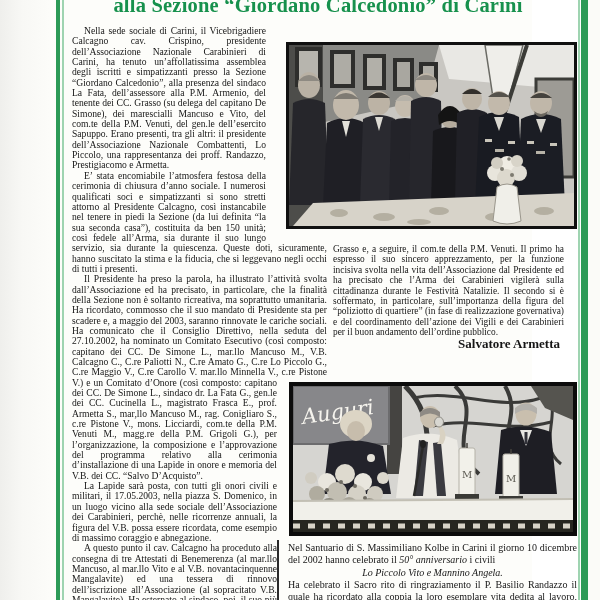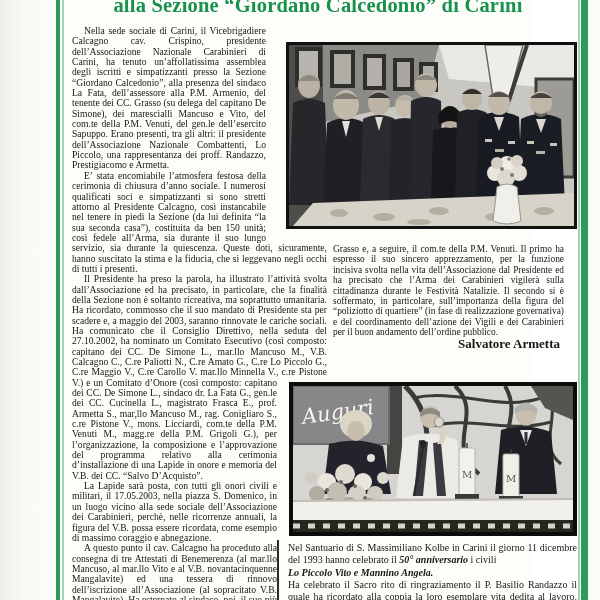--- a/index.html
+++ b/index.html
@@ -35,22 +35,22 @@
   .rcol-float{float:right;clear:right;width:250px;height:140px;box-sizing:border-box;
     padding:6px 13px 0 6px;font-size:9.4px;line-height:10.4px;text-align:justify;}
   .rcol-float p{margin:0;text-indent:0;}
   .rcol-float p.indented{text-indent:12px;}
   .signature{ text-align:right;font-weight:bold;font-size:13px;padding-right:4px;margin-top:1px;}
 
   .ph2-float{float:right;clear:right;width:300px;}
   .photo2{margin:4px 0 4px 12px;width:280px;height:146px;border:4px solid #0c0c0c;background:#d6d5d1;}
   .photo2 svg{display:block;width:280px;height:146px;}
   .caption{border-left:2px solid #2b2b2b;padding:2px 0 0 9px;font-size:10px;line-height:12.3px;text-align:justify;}
-  .caption .names{font-weight:bold;font-style:italic;text-indent:0;}
-  .caption .anniv{font-weight:bold;font-style:italic;}
+  .caption .names{text-align:center;font-weight:normal;font-style:italic;text-indent:0;}
+  .caption .anniv{font-weight:normal;font-style:italic;}
 </style>
 </head>
 <body>
 
 <div class="scan-page">
   <div class="left-margin"></div>
   <div class="right-margin"></div>
   <div class="b-left-thick"></div>
   <div class="b-left-thin"></div>
   <div class="b-right-thin"></div>
@@ -243,21 +243,21 @@
 
           <g>
             <rect x="0" y="114" width="280" height="32" fill="#f1f0ea"></rect>
             <line x1="0" y1="115" x2="280" y2="113" stroke="#c2bfb4" stroke-width="2"></line>
             <rect x="0" y="134" width="280" height="12" fill="#262620"></rect>
             <line x1="0" y1="140" x2="280" y2="140" stroke="#d8d4c8" stroke-width="5" stroke-dasharray="7 8"></line>
           </g>
         </svg>
       </div>
       <div class="caption">
-        <div><span>Nel Santuario di S. Massimiliano Kolbe in Carini il giorno 11 dicembre del 1993 hanno celebrato il </span><span class="anniv">50° anniversario</span><span> i civili</span></div>
+        <div><span>Nel Santuario di S. Massimiliano Kolbe in Carini il giorno 10 dicembre del 2002 hanno celebrato il </span><span class="anniv">50° anniversario</span><span> i civili</span></div>
         <div class="names">Lo Piccolo Vito e Mannino Angela.</div>
         <div>Ha celebrato il Sacro rito di ringraziamento il P. Basilio Randazzo il quale ha ricordato alla coppia la loro esemplare vita dedita al lavoro, all’unità della famiglia e alla vita cristiana.</div>
       </div>
     </div>
 
     <p>Nella sede sociale di Carini, il  Vicebrigadiere Calcagno cav. Crispino, presidente dell’Associazione Nazionale Carabinieri di Carini, ha tenuto un’affollatissima assemblea degli iscritti e simpatizzanti presso la Sezione “Giordano Calcedonio”, alla presenza del sindaco La Fata, dell’assessore alla P.M. Armenio, del tenente dei CC. Grasso (su delega del capitano De Simone), dei marescialli Mancuso e Vito, del com.te della P.M. Venuti, del gen.le dell’esercito Sapuppo. Erano presenti, tra gli altri: il presidente dell’Associazione Nazionale Combattenti, Lo Piccolo, una rappresentanza dei proff. Randazzo, Prestigiacomo e Armetta.</p>
     <p>E’ stata encomiabile l’atmosfera festosa della cerimonia di chiusura d’anno sociale. I numerosi qualificati soci e simpatizzanti si sono stretti attorno al Presidente Calcagno, così instancabile nel tenere in piedi la Sezione (da lui definita “la sua seconda casa”), costituita da ben 150 unità; così fedele all’Arma, sia durante il suo lungo servizio, sia durante la quiescenza. Queste doti, sicuramente, hanno suscitato la stima e la fiducia, che si leggevano negli occhi di tutti i presenti.</p>
     <p>Il Presidente ha preso la parola, ha illustrato l’attività svolta dall’Associazione ed ha precisato, in particolare, che la finalità della Sezione non è soltanto ricreativa, ma soprattutto umanitaria. Ha ricordato, commosso che il suo mandato di Presidente sta per scadere e, a maggio del 2003, saranno rinnovate le cariche sociali. Ha comunicato che il Consiglio Direttivo, nella seduta del 27.10.2002, ha nominato un Comitato Esecutivo (così composto: capitano dei CC. De Simone L., mar.llo Mancuso M., V.B. Calcagno C., C.re Paliotti N., C.re Amato G., C.re Lo Piccolo G., C.re Maggio V., C.re Carollo V. mar.llo Minnella V., c.re Pistone V.) e un Comitato d’Onore (così composto: capitano dei CC. De Simone L., sindaco dr. La Fata G., gen.le dei CC. Cucinella L., magistrato Frasca E., prof. Armetta S., mar,llo Mancuso M., rag. Conigliaro S., c.re Pistone V., mons. Licciardi, com.te della P.M. Venuti M., magg.re della P.M. Grigoli G.), per l’organizzazione, la composizione e l’approvazione del programma relativo alla cerimonia d’installazione di una Lapide in onore e memoria del V.B. dei CC. “Salvo D’Acquisto”.</p>
     <p>La Lapide sarà posta, con tutti gli onori civili e militari, il 17.05.2003, nella piazza S. Domenico, in un luogo vicino alla sede sociale dell’Associazione dei Carabinieri, perchè, nelle ricorrenze annuali, la figura del V.B. possa essere ricordata, come esempio di massimo coraggio e abnegazione.</p>
     <p>A questo punto il cav. Calcagno ha proceduto alla consegna di tre Attestati di Benemerenza (al mar.llo Mancuso, al mar.llo Vito e al V.B. novantacinquenne Mangalavite) ed una tessera di rinnovo dell’iscrizione all’Associazione (al sopracitato V.B. Mangalavite). Ha esternato al sindaco, poi, il suo più compiacimento, per l’interessamento al rilascio del parere favorevole</p>

